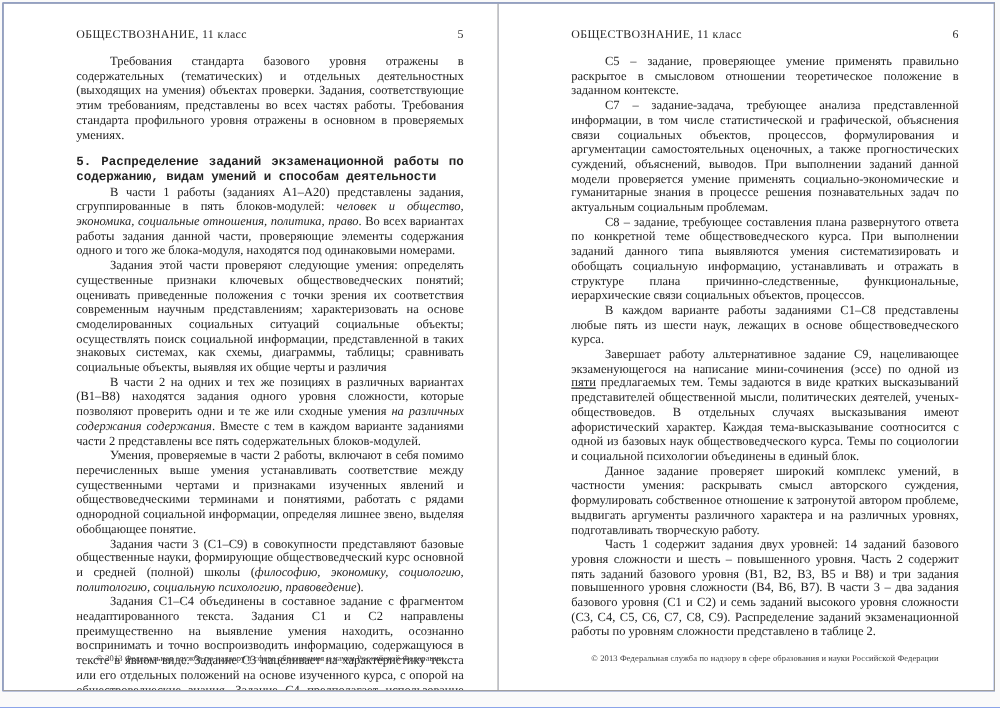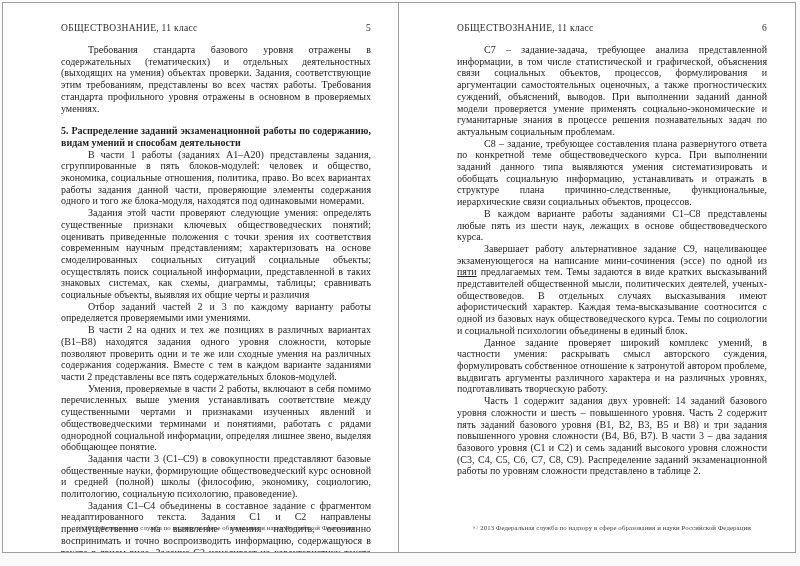--- a/index.html
+++ b/index.html
@@ -46,23 +46,23 @@
     font-size: 10px;
     line-height: 11.7px;
     text-align: justify;
     text-indent: 27px;
     color: #242424;
   }
   .para.h {
     font-weight: bold;
     text-indent: 0;
   }
-  .para.gap { margin-top: 11px; }
+  .para.gap { margin-top: 11px; font-family: Liberation Mono, monospace; }
   .para.noind { text-indent: 0; }
-  .it { }
+  .it { font-style: italic; }
   .un { text-decoration: underline; }
   .footer {
     position: absolute;
     left: 58px; top: 521px;
     width: 310px;
     text-align: center;
     font-size: 6.8px;
     color: #3a3a3a;
     letter-spacing: 0.1px;
   }
@@ -76,37 +76,37 @@
     <div class="content">
       <div class="hdr">
         <span>ОБЩЕСТВОЗНАНИЕ, 11 класс</span>
         <span>5</span>
       </div>
       <div class="body-text">
           <p class="para"><span>Требования стандарта базового уровня отражены в содержательных (тематических) и отдельных деятельностных (выходящих на умения) объектах проверки. Задания, соответствующие этим требованиям, представлены во всех частях работы. Требования стандарта профильного уровня отражены в основном в проверяемых умениях.</span></p>
           <p class="para h gap"><span>5. Распределение заданий экзаменационной работы по содержанию, видам умений и способам деятельности</span></p>
           <p class="para"><span>В части 1 работы (заданиях А1–А20) представлены задания, сгруппированные в пять блоков-модулей: </span><span class="it">человек и общество, экономика, социальные отношения, политика, право</span><span>. Во всех вариантах работы задания данной части, проверяющие элементы содержания одного и того же блока-модуля, находятся под одинаковыми номерами.</span></p>
           <p class="para"><span>Задания этой части проверяют следующие умения: определять существенные признаки ключевых обществоведческих понятий; оценивать приведенные положения с точки зрения их соответствия современным научным представлениям; характеризовать на основе смоделированных социальных ситуаций социальные объекты; осуществлять поиск социальной информации, представленной в таких знаковых системах, как схемы, диаграммы, таблицы; сравнивать социальные объекты, выявляя их общие черты и различия</span></p>
-          <p class="para"><span>Отбор заданий частей 2 и 3 по каждому варианту работы определяется проверяемыми ими умениями.</span></p>
           <p class="para"><span>В части 2 на одних и тех же позициях в различных вариантах (В1–В8) находятся задания одного уровня сложности, которые позволяют проверить одни и те же или сходные умения </span><span class="it">на различных содержания содержания</span><span>. Вместе с тем в каждом варианте заданиями части 2 представлены все пять содержательных блоков-модулей.</span></p>
           <p class="para"><span>Умения, проверяемые в части 2 работы, включают в себя помимо перечисленных выше умения устанавливать соответствие между существенными чертами и признаками изученных явлений и обществоведческими терминами и понятиями, работать с рядами однородной социальной информации, определяя лишнее звено, выделяя обобщающее понятие.</span></p>
           <p class="para"><span>Задания части 3 (С1–С9) в совокупности представляют базовые общественные науки, формирующие обществоведческий курс основной и средней (полной) школы (</span><span class="it">философию, экономику, социологию, политологию, социальную психологию, правоведение</span><span>).</span></p>
           <p class="para"><span>Задания С1–С4 объединены в составное задание с фрагментом неадаптированного текста. Задания С1 и С2 направлены преимущественно на выявление умения находить, осознанно воспринимать и точно воспроизводить информацию, содержащуюся в тексте в явном виде. Задание С3 нацеливает на характеристику текста или его отдельных положений на основе изученного курса, с опорой на обществоведческие знания. Задание С4 предполагает использование информации текста в другой познавательной</span></p>
         </div>
     </div>
     <div class="footer">© 2013  Федеральная служба по надзору в сфере образования и науки Российской Федерации</div>
   </div>
 
   <div class="page right">
     <div class="content">
       <div class="hdr">
         <span>ОБЩЕСТВОЗНАНИЕ, 11 класс</span>
         <span>6</span>
       </div>
       <div class="body-text">
+          <p class="para"><span>С5 – задание, проверяющее умение применять правильно раскрытое в смысловом отношении теоретическое положение в заданном контексте.</span></p>
           <p class="para"><span>С7 – задание-задача, требующее анализа представленной информации, в том числе статистической и графической, объяснения связи социальных объектов, процессов, формулирования и аргументации самостоятельных оценочных, а также прогностических суждений, объяснений, выводов. При выполнении заданий данной модели проверяется умение применять социально-экономические и гуманитарные знания в процессе решения познавательных задач по актуальным социальным проблемам.</span></p>
           <p class="para"><span>С8 – задание, требующее составления плана развернутого ответа по конкретной теме обществоведческого курса. При выполнении заданий данного типа выявляются умения систематизировать и обобщать социальную информацию, устанавливать и отражать в структуре плана причинно-следственные, функциональные, иерархические связи социальных объектов, процессов.</span></p>
           <p class="para"><span>В каждом варианте работы заданиями С1–С8 представлены любые пять из шести наук, лежащих в основе обществоведческого курса.</span></p>
           <p class="para"><span>Завершает работу альтернативное задание С9, нацеливающее экзаменующегося на написание мини-сочинения (эссе) по одной из </span><span class="un">пяти</span><span> предлагаемых тем. Темы задаются в виде кратких высказываний представителей общественной мысли, политических деятелей, ученых-обществоведов. В отдельных случаях высказывания имеют афористический характер. Каждая тема-высказывание соотносится с одной из базовых наук обществоведческого курса. Темы по социологии и социальной психологии объединены в единый блок.</span></p>
           <p class="para"><span>Данное задание проверяет широкий комплекс умений, в частности умения: раскрывать смысл авторского суждения, формулировать собственное отношение к затронутой автором проблеме, выдвигать аргументы различного характера и на различных уровнях, подготавливать творческую работу.</span></p>
           <p class="para"><span>Часть 1 содержит задания двух уровней: 14 заданий базового уровня сложности и шесть – повышенного уровня. Часть 2 содержит пять заданий базового уровня (В1, В2, В3, В5 и В8) и три задания повышенного уровня сложности (В4, В6, В7). В части 3 – два задания базового уровня (С1 и С2) и семь заданий высокого уровня сложности (С3, С4, С5, С6, С7, С8, С9). Распределение заданий экзаменационной работы по уровням сложности представлено в таблице 2.</span></p>
         </div>
     </div>
     <div class="footer">© 2013  Федеральная служба по надзору в сфере образования и науки Российской Федерации</div>
   </div>

